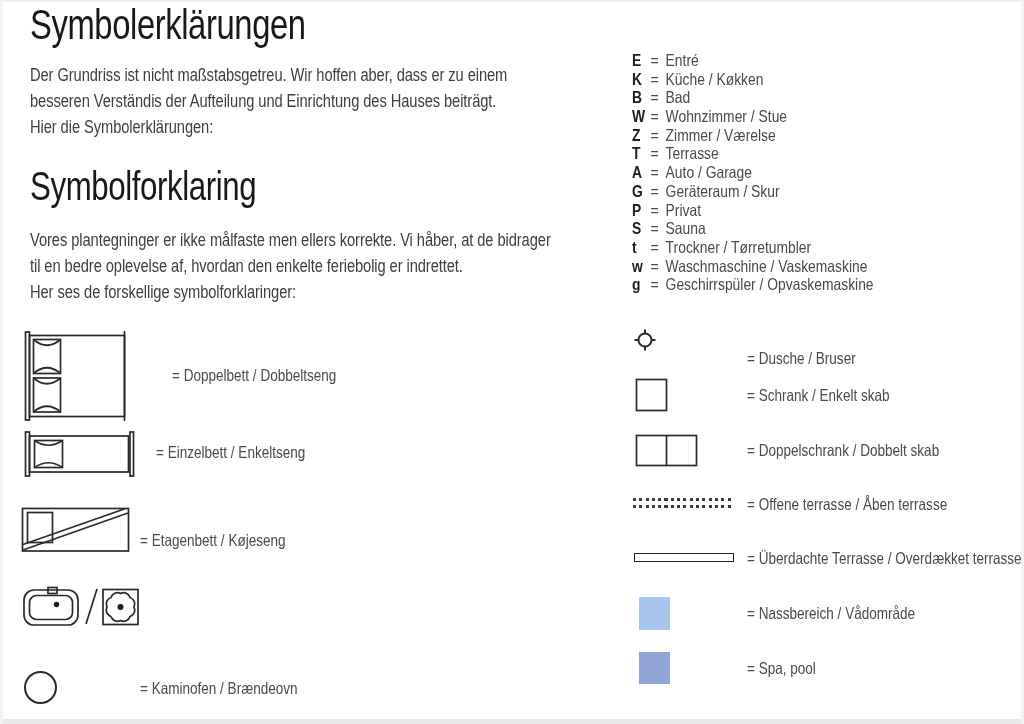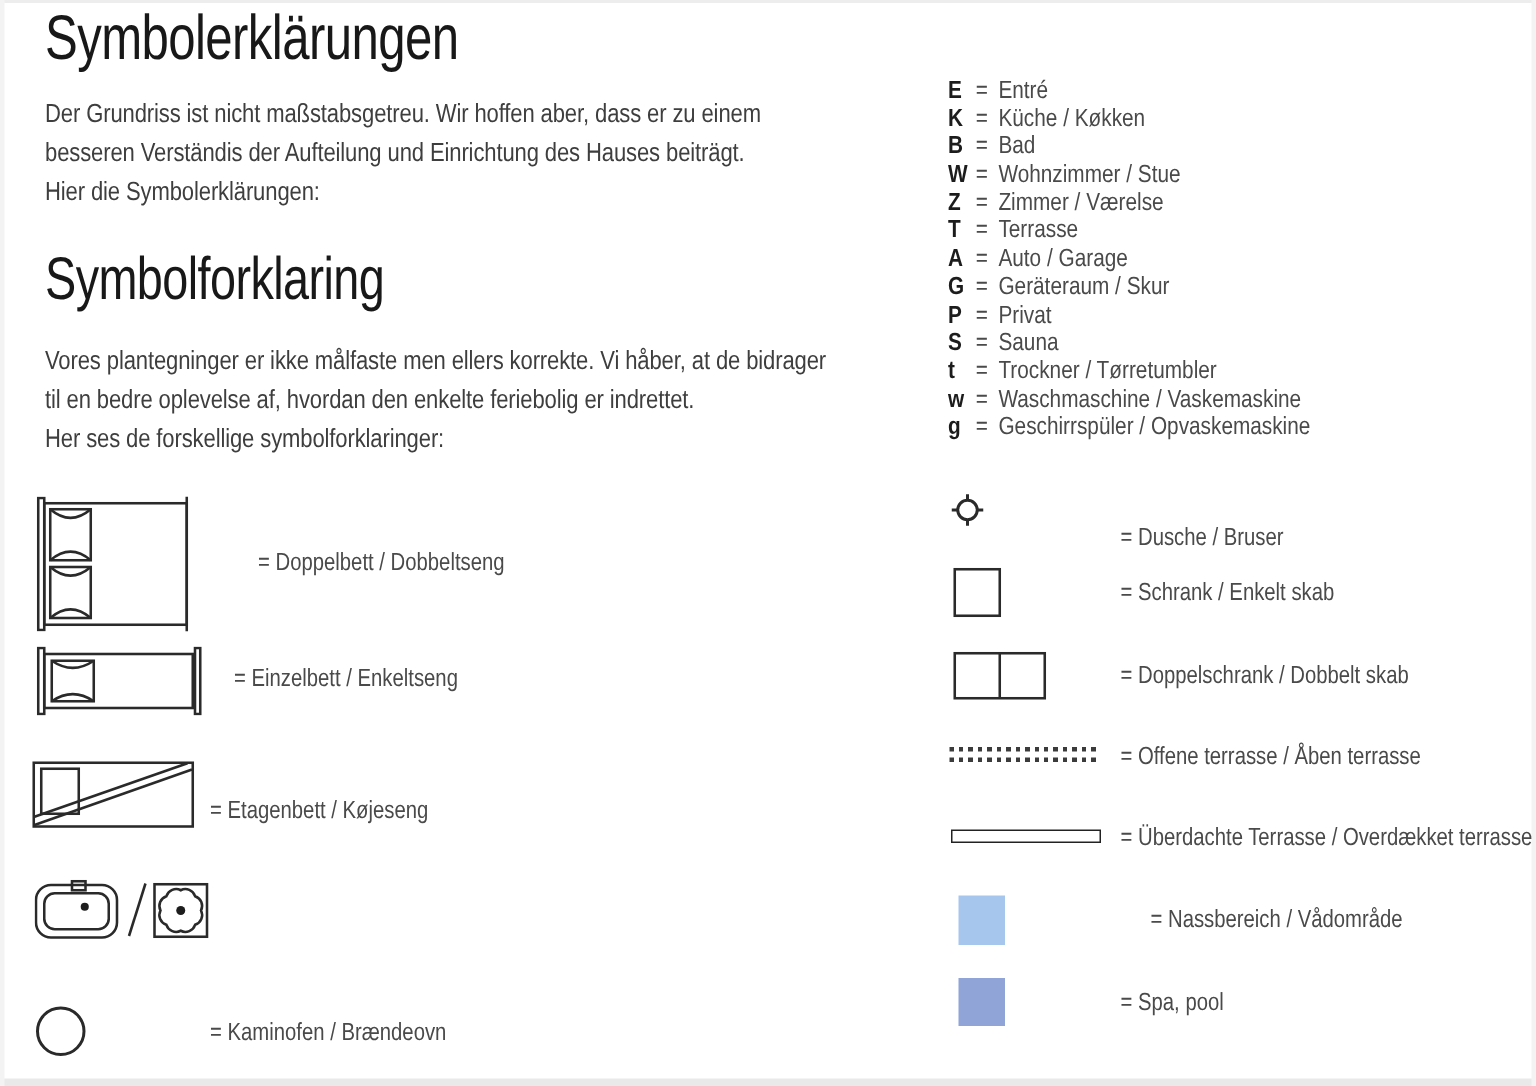--- a/index.html
+++ b/index.html
@@ -245,21 +245,21 @@
   <div class="abs" style="left:634px;top:553px;">
     <div class="covered-bar"></div>
   </div>
   <div class="abs" style="left:747px;top:549px;">
     <span class="sym-label">= Überdachte Terrasse / Overdækket terrasse</span>
   </div>
 
   <div class="abs" style="left:639px;top:597px;">
     <div class="color-square" style="height: 33px; background: rgb(167, 198, 238);"></div>
   </div>
-  <div class="abs" style="left:747px;top:604px;margin-left:20px;">
+  <div class="abs" style="left:747px;top:604px;">
     <span class="sym-label">= Nassbereich / Vådområde</span>
   </div>
 
   <div class="abs" style="left:639px;top:652px;">
     <div class="color-square" style="background: rgb(145, 164, 215);"></div>
   </div>
   <div class="abs" style="left:747px;top:659px;">
     <span class="sym-label">= Spa, pool</span>
   </div>
 </div>

